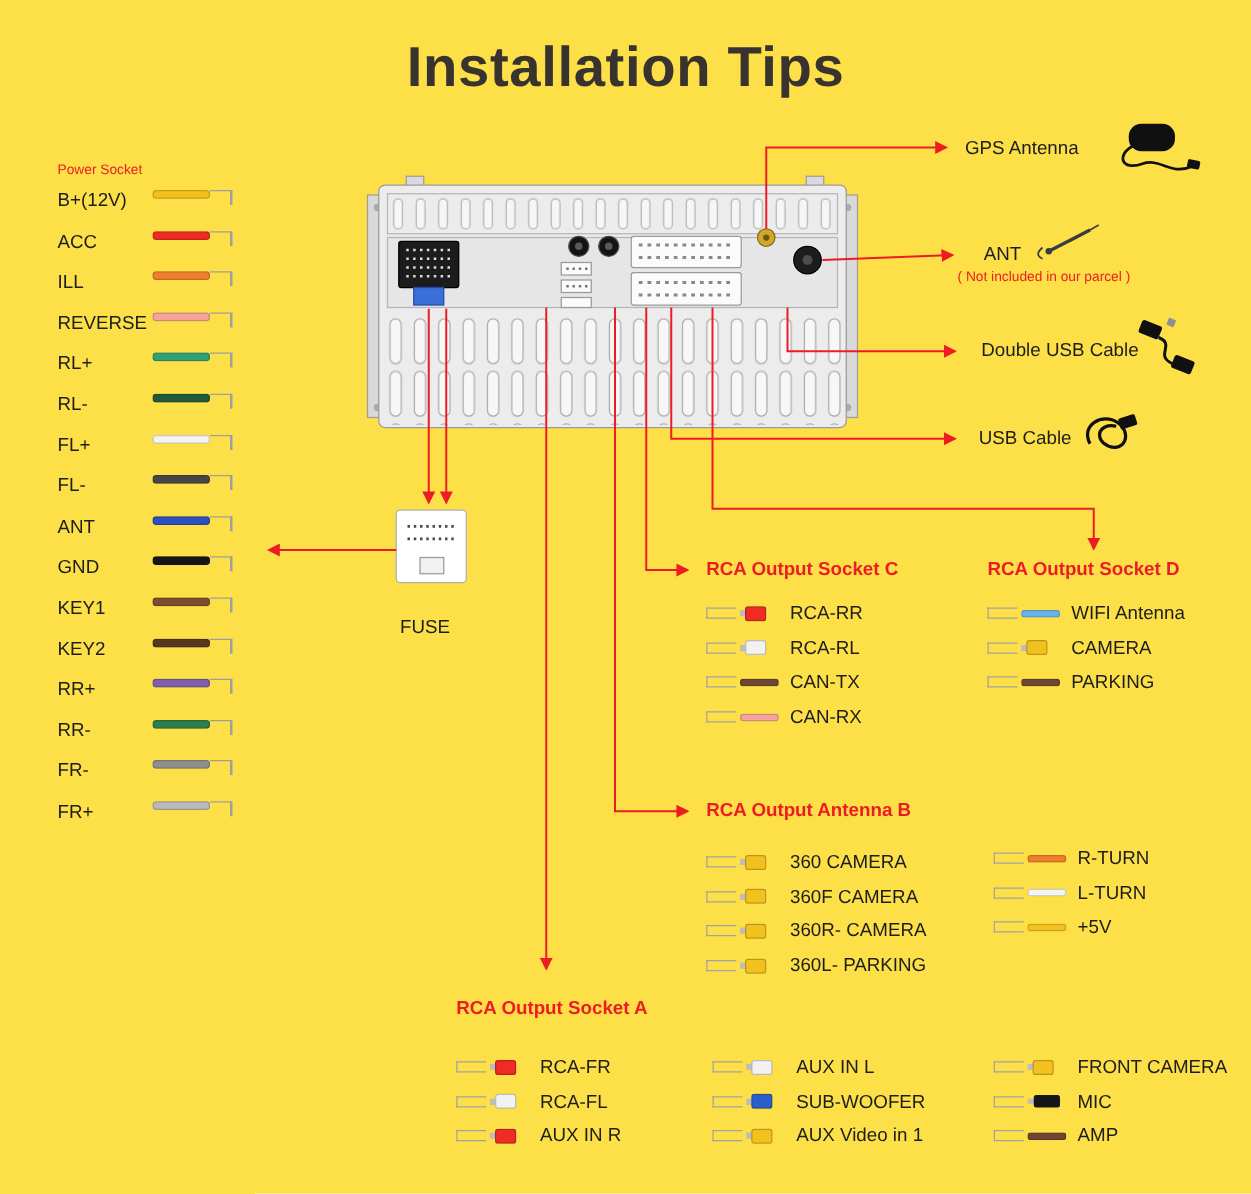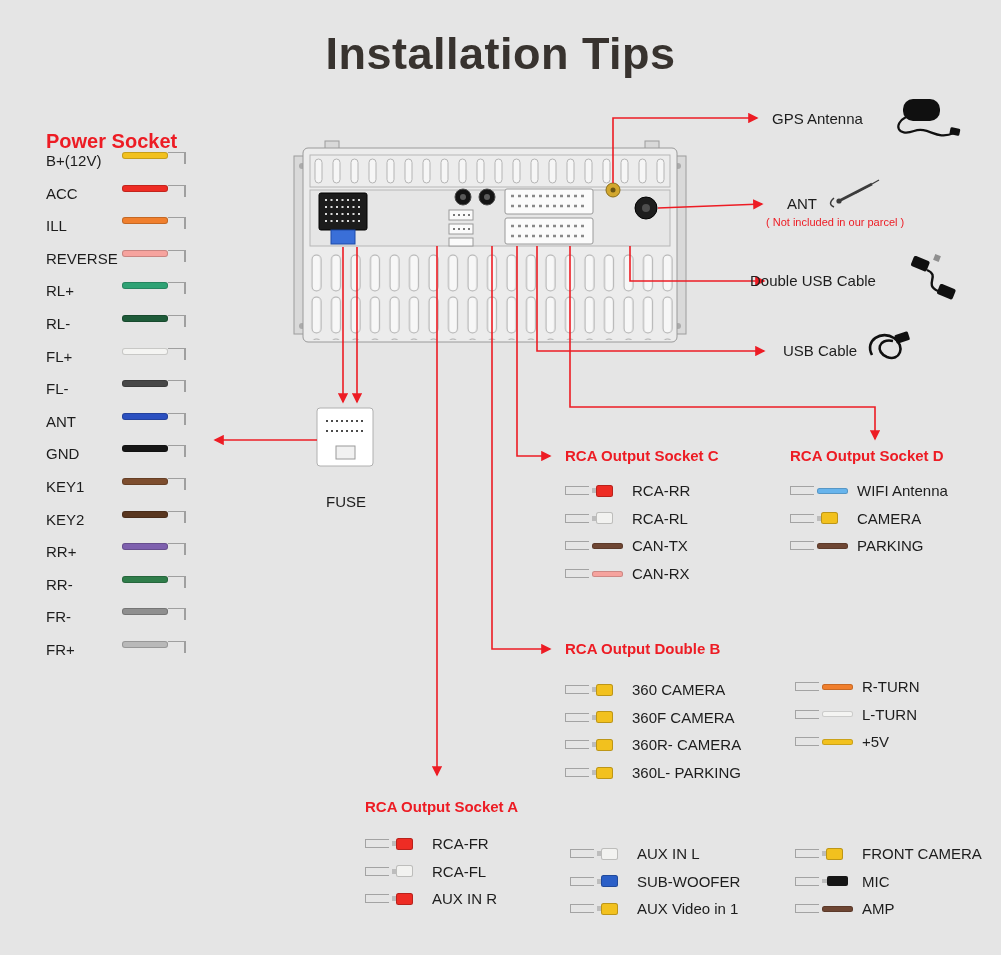--- a/index.html
+++ b/index.html
@@ -1,53 +1,53 @@
 <!DOCTYPE html>
 <html><head>
 <meta charset="utf-8">
 <style>
   *{margin:0;padding:0;box-sizing:border-box}
   html,body{background:#fff}
   body{font-family:"Liberation Sans",sans-serif;color:#1d1d1d}
-  .canvas{position:relative;width:1001px;height:955px;background:#e5e5e5;overflow:hidden}
+  .canvas{position:relative;width:1001px;height:955px;background:#fde047;overflow:hidden}
   .overlay{position:absolute;left:0;top:0;z-index:0}
   .title{position:absolute;left:0;top:28px;width:100%;text-align:center;font-size:45px;font-weight:bold;color:#38332f;letter-spacing:.5px;z-index:1}
 
   
   .power{position:absolute;left:46px;top:130px;z-index:1}
-  .ps-heading{color:#ed1c24;font-weight:bold;font-size:20px;height:20px}
+  .ps-heading{color:#ed1c24;font-weight:normal;font-size:11px;height:20px}
   .ps-list{margin-top:2px}
   .ps-row{display:flex;align-items:flex-start;height:32.6px}
   .ps-label{width:76px;font-size:15px;color:#1d1d1d}
   .pwire{width:46px;height:7px;border-radius:3px;background:var(--c);border:1px solid rgba(0,0,0,.18)}
   .plead{width:16px;height:0;border-top:1.5px solid #9f9f9f}
   .ptick{width:2px;height:12px;background:#9f9f9f}
 
-  .fuse-label{position:absolute;left:320px;top:493px;width:52px;text-align:center;font-size:15px;z-index:1}
+  .fuse-label{position:absolute;left:320px;top:493px;width:52px;font-size:15px;z-index:1}
 
   .rt-label{position:absolute;font-size:15px;color:#1d1d1d;z-index:1;white-space:nowrap}
   .rt-label.gps{left:772px;top:110px}
   .rt-label.ant{left:787px;top:195px}
   .rt-note{position:absolute;left:766px;top:216px;font-size:11px;color:#ed1c24;z-index:1;white-space:nowrap}
-  .rt-label.dusb{left:750px;top:272px}
+  .rt-label.dusb{left:785px;top:272px}
   .rt-label.usb{left:783px;top:342px}
 
   
   .grp{position:absolute;z-index:1}
   #socket-c{left:565px;top:447px}
   #socket-d{left:790px;top:447px}
   #socket-b{left:565px;top:640px}
   #turn-group{left:795px;top:663px}
   #socket-a{left:365px;top:798px}
   #aux-group{left:570px;top:830px}
   #camera-group{left:795px;top:830px}
   .grp-heading{color:#ed1c24;font-weight:bold;font-size:15px;height:20px;white-space:nowrap}
   .conn-list{margin-top:10px}
   #socket-b .conn-list{margin-top:16px}
-  #socket-a .conn-list{margin-top:12px}
+  #socket-a .conn-list{margin-top:22px}
   .conn-row{display:flex;align-items:center;height:27.6px}
   .comb{width:24px;height:9px;border:1.5px solid #a3a3a3;border-right:none;margin-right:3px}
   .icon-area{width:34px;display:flex;align-items:center}
   .cicon{display:none;position:relative}
   .cicon i{display:block;position:absolute}
   .type-rca .icon-rca{display:inline-block;width:21px;height:12px}
   .icon-rca .tip{left:0;top:3.5px;width:5px;height:5px;background:#bdbdbd}
   .icon-rca .bod{left:4px;top:0;width:17px;height:12px;border-radius:2.5px;background:var(--c);border:1px solid rgba(0,0,0,.22)}
   .type-wire .icon-wire{display:inline-block;width:31px;height:6px;border-radius:2.5px;background:var(--c);border:1px solid rgba(0,0,0,.16)}
   .type-plug .icon-plug{display:inline-block;width:26px;height:10px}
@@ -378,21 +378,21 @@
 
             <span class="cicon icon-wire"></span>
 
           </span>
           <span class="conn-label">PARKING</span>
         </div>
       </div>
   </section>
 
   <section class="grp" id="socket-b">
-    <h2 class="grp-heading">RCA Output Double B</h2>
+    <h2 class="grp-heading">RCA Output Antenna B</h2>
     <div class="conn-list">
 
         <div class="conn-row type-rca" style="--c: #f2c11e;">
           <span class="comb"></span>
           <span class="icon-area">
             <span class="cicon icon-rca">
               <i class="tip"></i>
               <i class="bod"></i>
             </span>
 

